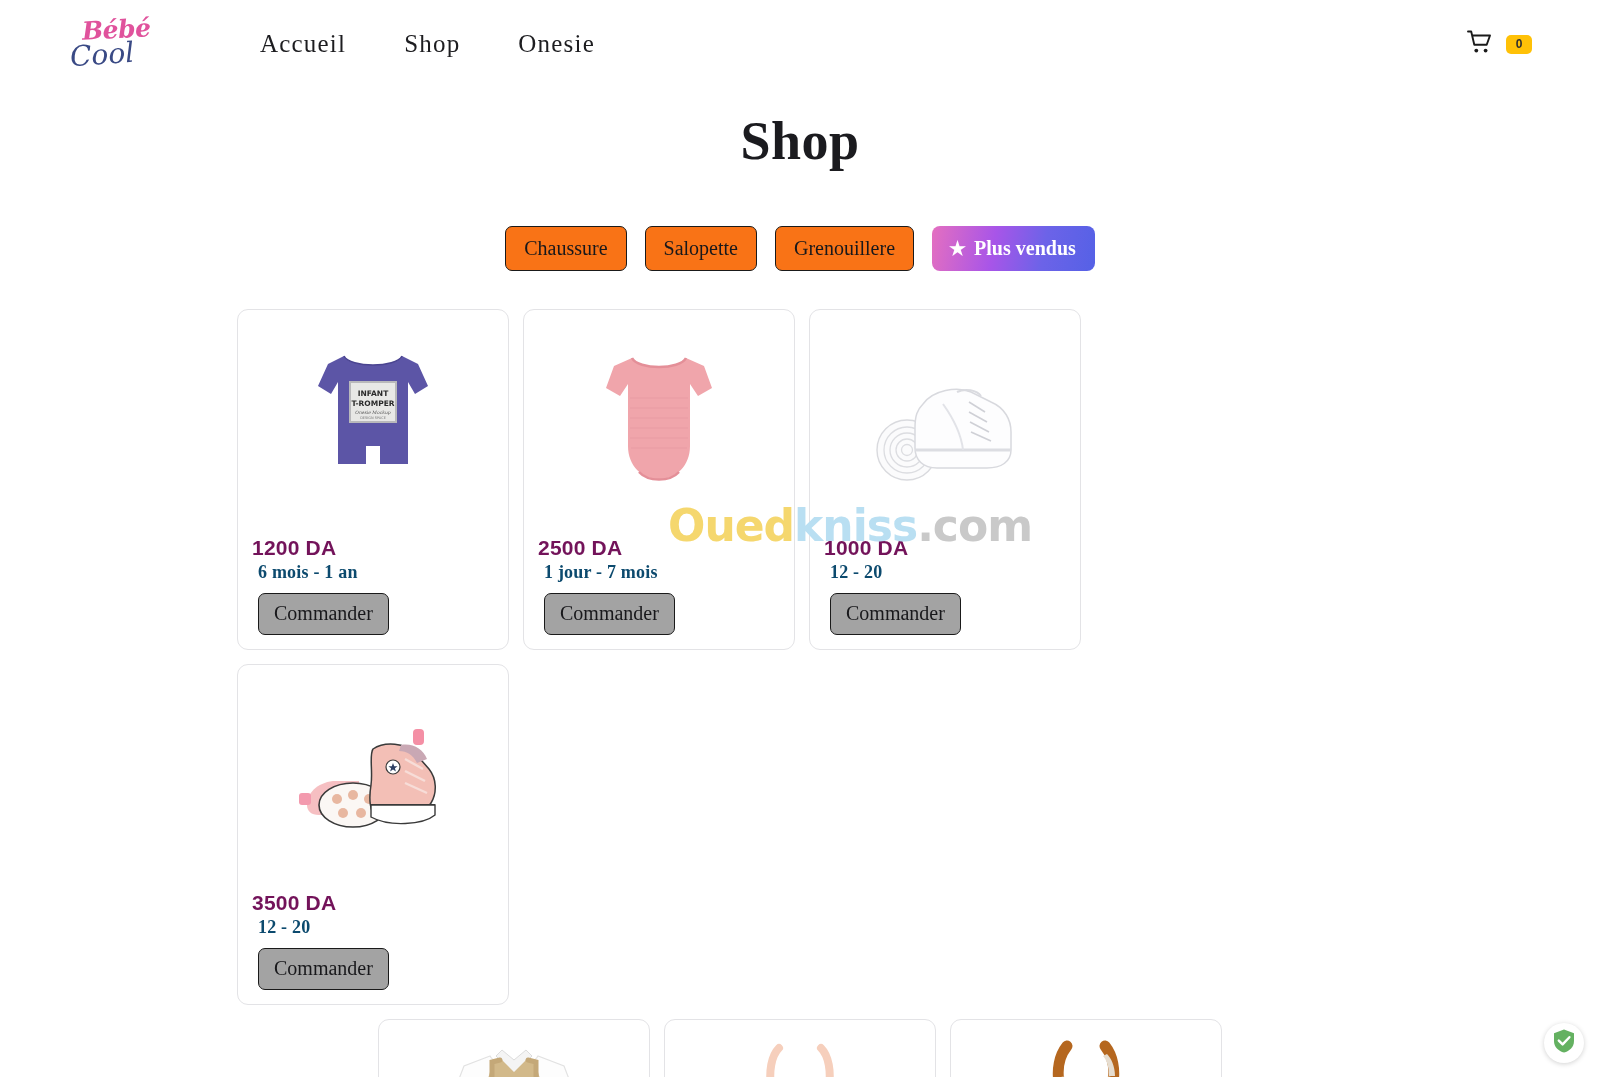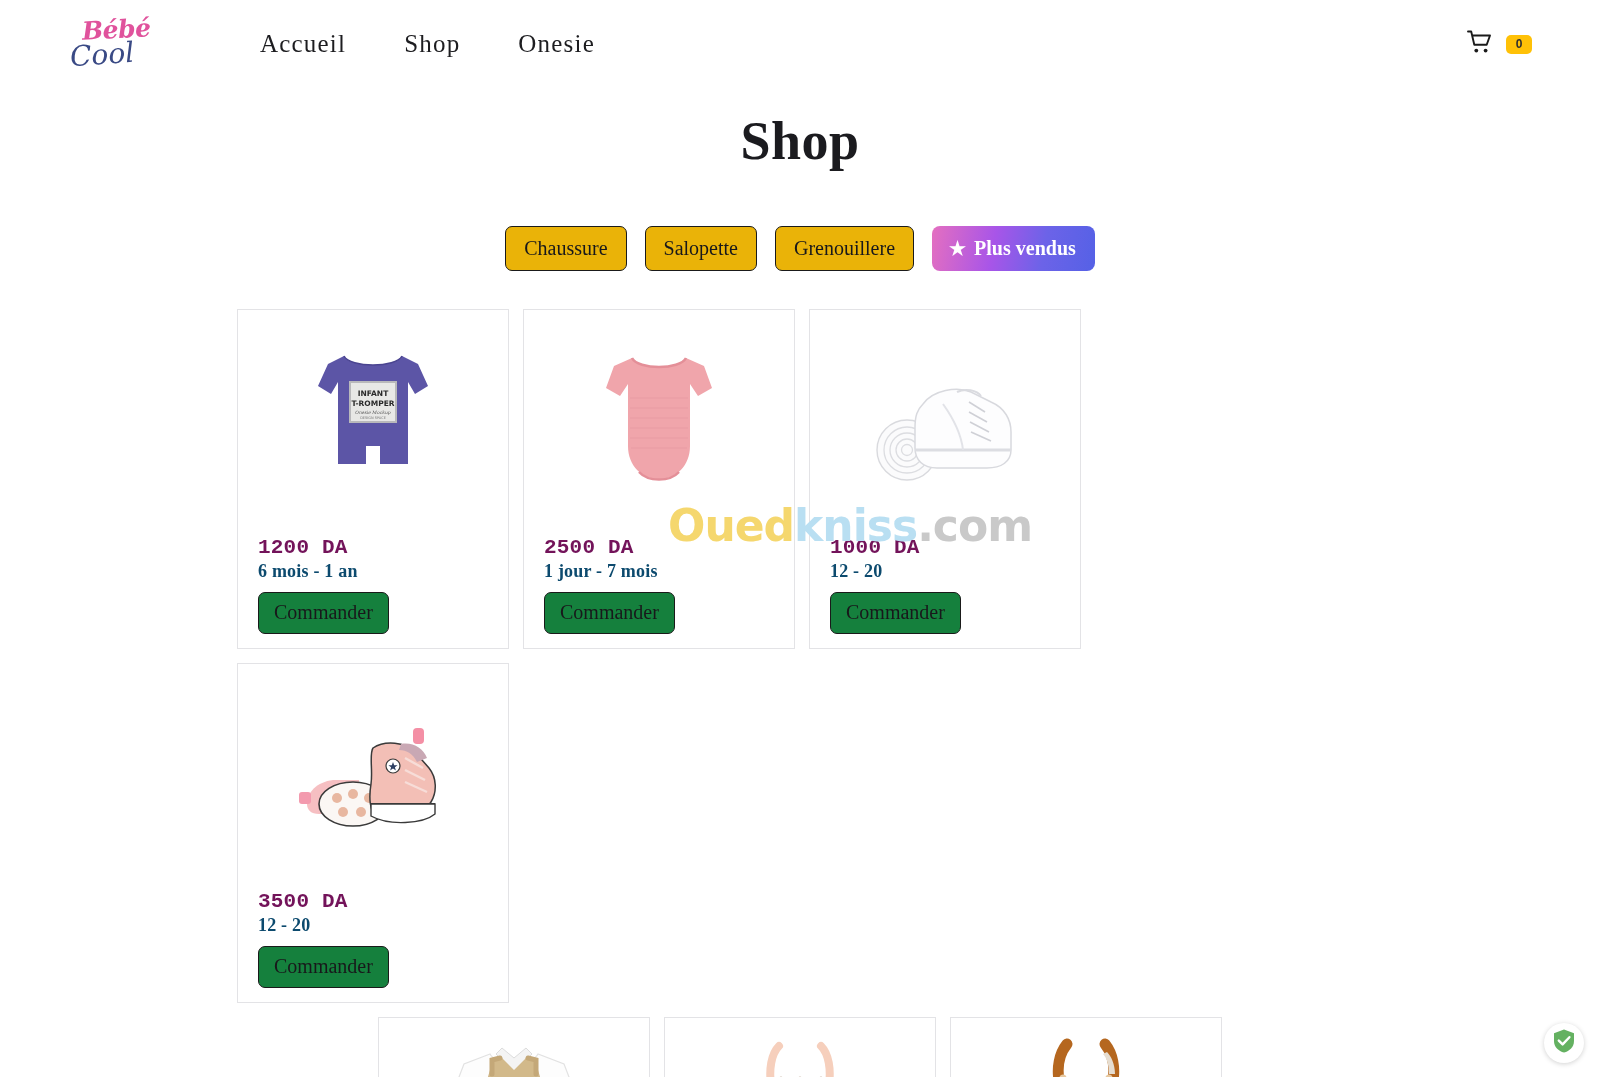--- a/index.html
+++ b/index.html
@@ -109,21 +109,21 @@
     display: flex;
     justify-content: center;
     align-items: center;
     gap: 18px;
     margin-top: 54px;
   }
   .filter-btn {
     font-family: "Liberation Serif", serif;
     font-size: 20px;
     color: #18181b;
-    background: #eab308;
+    background: #f97316;
     border: 1.6px solid #1a1a1a;
     border-radius: 7px;
     padding: 10px 18px 11px 18px;
     cursor: pointer;
     line-height: 1.1;
   }
   .filter-btn.featured {
     border: none;
     color: #ffffff;
     font-weight: bold;
@@ -140,57 +140,57 @@
   .grid {
     margin: 38px auto 0 auto;
     width: 1126px;
     display: flex;
     flex-wrap: wrap;
     gap: 14px;
   }
   .card {
     width: 272px;
     border: 1px solid #e3e3e6;
-    border-radius: 0;
+    border-radius: 11px;
     background: #fff;
     padding: 12px 10px 14px 10px;
     display: flex;
     flex-direction: column;
   }
   .card .thumb {
     height: 198px;
     display: flex;
     align-items: center;
     justify-content: center;
     margin-bottom: 16px;
   }
   .card .thumb svg { display: block; }
   .price {
-    font-family: Liberation Mono, monospace;
+    font-family: Liberation Sans, sans-serif;
     font-weight: bold;
     font-size: 21px;
     color: #73135a;
-    margin: 0 0 2px 10px;
+    margin: 0 0 2px 4px;
     letter-spacing: 0.2px;
   }
   .age {
     font-family: "Liberation Serif", serif;
     font-weight: bold;
     font-size: 18px;
     color: #0c4a6e;
     margin: 0 0 10px 10px;
     letter-spacing: 0.2px;
   }
   .order-btn {
     align-self: flex-start;
     margin-left: 10px;
     font-family: "Liberation Serif", serif;
     font-size: 20px;
     color: #18181b;
-    background: #15803d;
+    background: #a3a3a3;
     border: 1.6px solid #1a1a1a;
     border-radius: 7px;
     padding: 8px 15px 9px 15px;
     cursor: pointer;
   }
   .row2 { justify-content: center; margin-top: 14px; width: 1126px; margin-left: auto; margin-right: auto; display: flex; gap: 14px; }
 
   
   .watermark {
     position: absolute;

